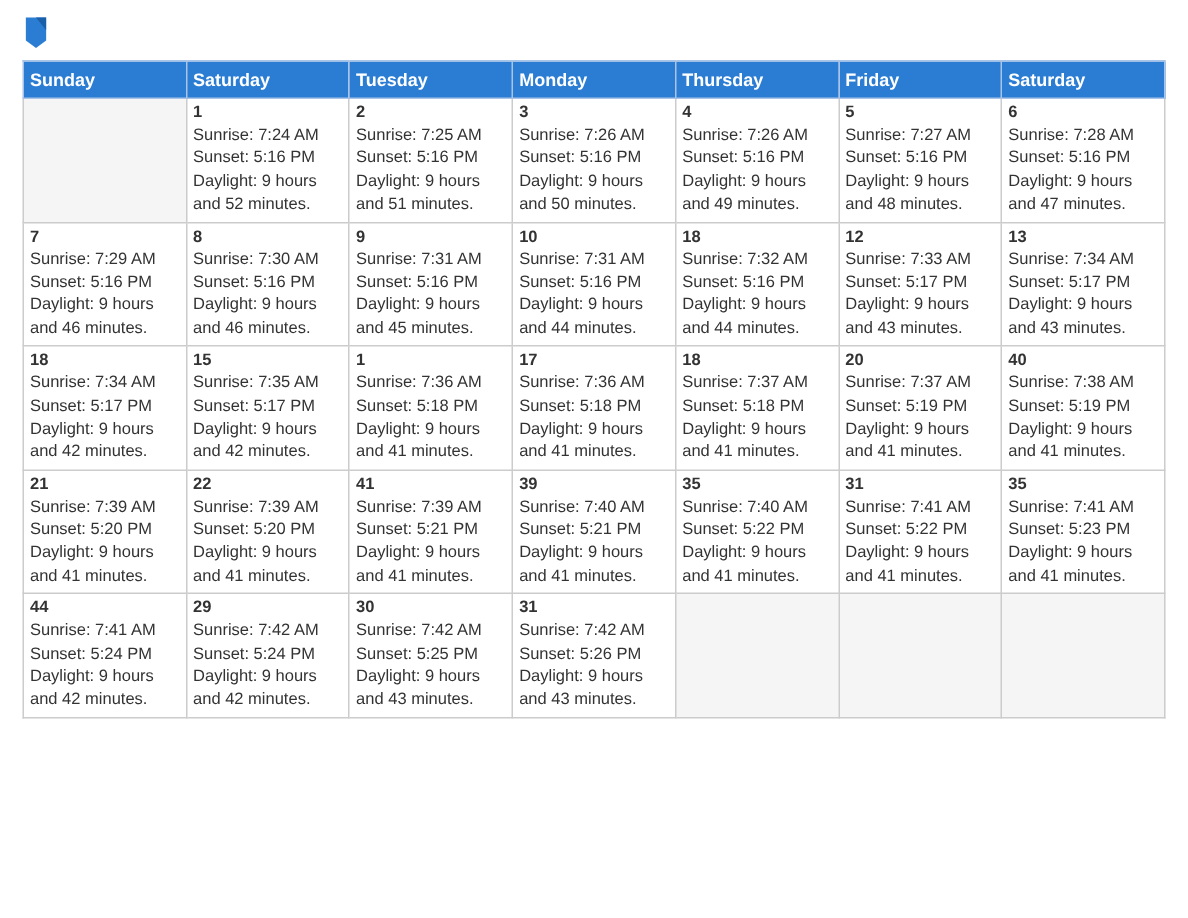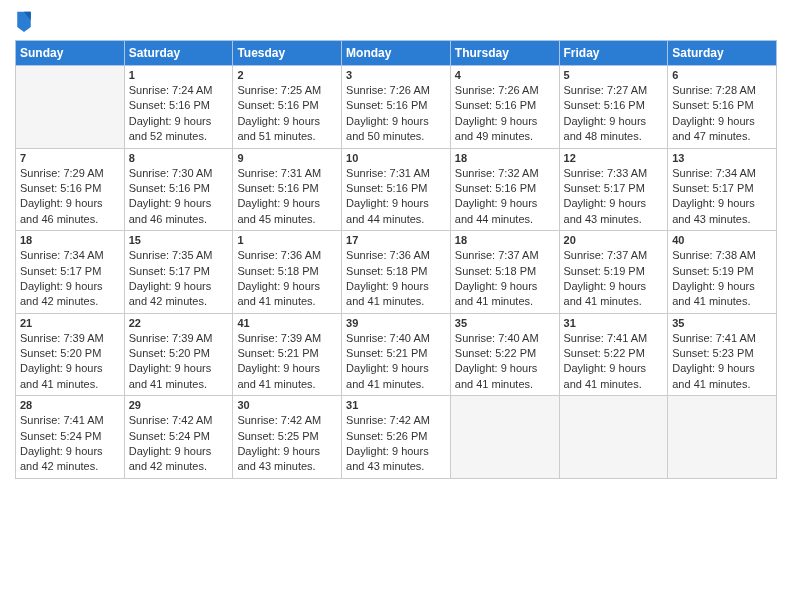--- a/index.html
+++ b/index.html
@@ -235,21 +235,21 @@
             <span class="day-num">31</span>
             <div class="day-info">Sunrise: 7:41 AM<br>Sunset: 5:22 PM<br>Daylight: 9 hours and 41 minutes.</div>
           </td>
           <td>
             <span class="day-num">35</span>
             <div class="day-info">Sunrise: 7:41 AM<br>Sunset: 5:23 PM<br>Daylight: 9 hours and 41 minutes.</div>
           </td>
         </tr>
         <tr>
           <td>
-            <span class="day-num">28</span>
+            <span class="day-num">44</span>
             <div class="day-info">Sunrise: 7:41 AM<br>Sunset: 5:24 PM<br>Daylight: 9 hours and 42 minutes.</div>
           </td>
           <td>
             <span class="day-num">29</span>
             <div class="day-info">Sunrise: 7:42 AM<br>Sunset: 5:24 PM<br>Daylight: 9 hours and 42 minutes.</div>
           </td>
           <td>
             <span class="day-num">30</span>
             <div class="day-info">Sunrise: 7:42 AM<br>Sunset: 5:25 PM<br>Daylight: 9 hours and 43 minutes.</div>
           </td>

